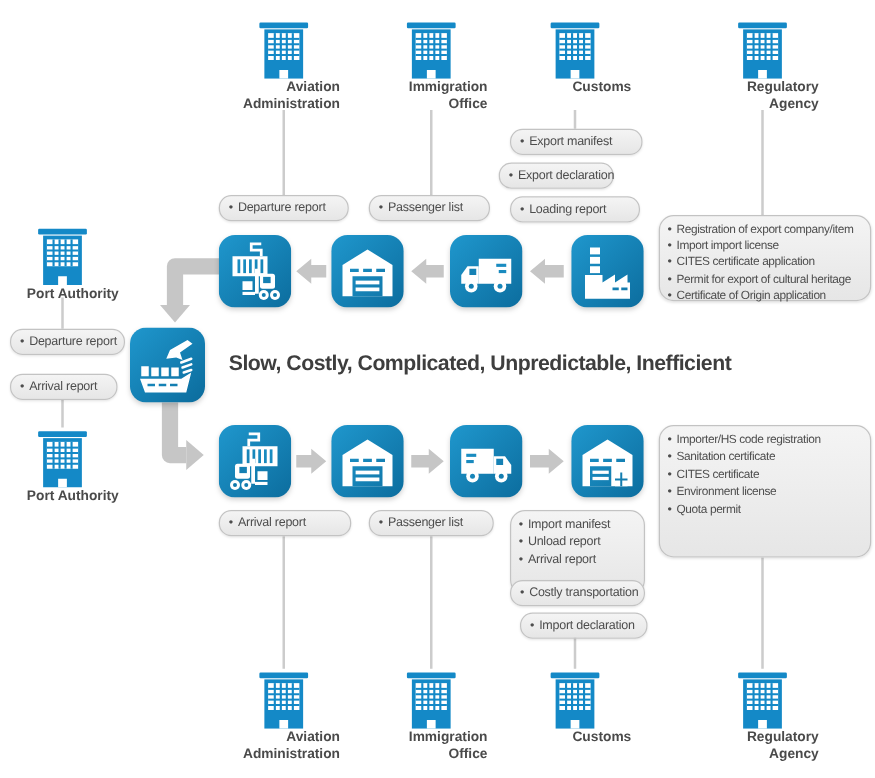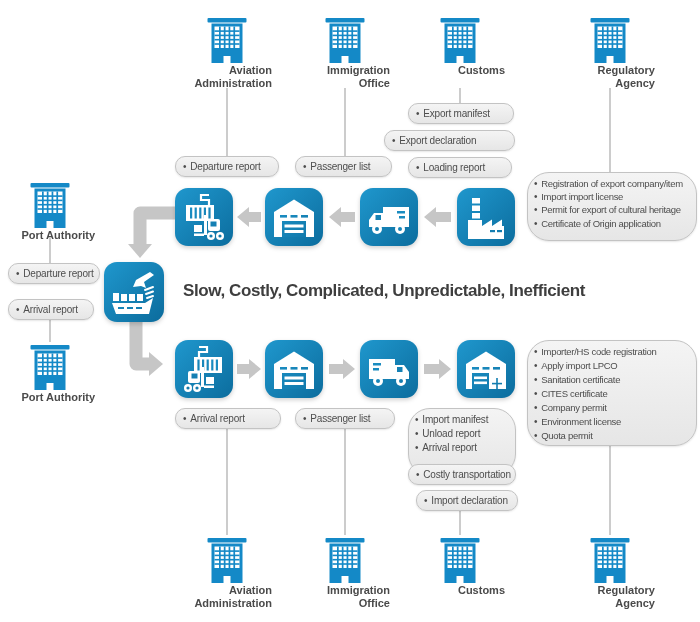--- a/index.html
+++ b/index.html
@@ -11,21 +11,21 @@
   .agency-label{margin-top:1px;font-size:11px;font-weight:700;color:#4a4a4a;line-height:12.5px;}
   
   .vline{position:absolute;width:2px;background:#cccccc;}
   
   .doc{position:absolute;height:21px;display:flex;align-items:center;
        background:linear-gradient(#f4f4f4,#e6e6e6);border:1.5px solid #c3c3c3;border-radius:10px;
        box-shadow:0 1px 2px rgba(0,0,0,.10);box-sizing:border-box;text-align:right;}
   .doc span{font-size:10px;letter-spacing:-0.2px;color:#4d4d4d;white-space:nowrap;padding-left:7px;}
   .doc span::before{content:"•";margin-right:4px;color:#4d4d4d;}
   .doc-multi{position:absolute;background:linear-gradient(#f4f4f4,#e6e6e6);
-       border:1.5px solid #c3c3c3;border-radius:22px;box-shadow:0 1px 2px rgba(0,0,0,.10);
+       border:1.5px solid #c3c3c3;border-radius:12px;box-shadow:0 1px 2px rgba(0,0,0,.10);
        box-sizing:border-box;padding:4px 5px 3px 6px;}
   .doc-multi ul{list-style:none;margin:0;padding:0;}
   .doc-multi li{font-size:9.5px;letter-spacing:-0.3px;color:#4d4d4d;line-height:13.2px;white-space:nowrap;}
   .doc-multi li span::before{content:"•";margin-right:4px;font-size:10px;}
   .doc-group li{font-size:10px;line-height:14px;letter-spacing:-0.2px;}
   
   .tile{position:absolute;width:58px;height:58px;filter:drop-shadow(0 2px 2px rgba(0,0,0,.18));}
   
   .headline{position:absolute;left:183px;top:281px;font-size:17px;font-weight:700;
             letter-spacing:-0.4px;color:#3e3e3e;white-space:nowrap;}
@@ -155,30 +155,31 @@
 
   <div class="doc" style="left:175px;top:156px;width:104px">
       <span>Departure report</span>
     </div>
   <div class="doc" style="left:295px;top:156px;width:97px">
       <span>Passenger list</span>
     </div>
   <div class="doc" style="left:408px;top:103px;width:106px">
       <span>Export manifest</span>
     </div>
-  <div class="doc" style="left:384px;top:130px;width:131px">
+  <div class="doc" style="left:399px;top:130px;width:92px">
       <span>Export declaration</span>
     </div>
   <div class="doc" style="left:408px;top:157px;width:104px">
       <span>Loading report</span>
     </div>
   <div class="doc-multi" style="left:527px;top:172px;width:170px;height:69px">
     <ul>
       <li><span>Registration of export company/item</span></li>
       <li><span>Import import license</span></li>
+      <li><span>CITES certificate application</span></li>
       <li><span>Permit for export of cultural heritage</span></li>
       <li><span>Certificate of Origin application</span></li>
     </ul>
   </div>
   <div class="doc" style="left:8px;top:263px;width:92px">
       <span>Departure report</span>
     </div>
   <div class="doc" style="left:8px;top:299px;width:86px">
       <span>Arrival report</span>
     </div>
@@ -198,24 +199,22 @@
   </div>
   <div class="doc" style="left:408px;top:464px;width:108px">
       <span>Costly transportation</span>
     </div>
   <div class="doc" style="left:416px;top:490px;width:102px">
       <span>Import declaration</span>
     </div>
   <div class="doc-multi" style="left:527px;top:340px;width:170px;height:106px">
     <ul style="line-height:0">
       <li style="line-height:14px"><span>Importer/HS code registration</span></li>
-      <li style="line-height:14px"><span>Apply import LPCO</span></li>
       <li style="line-height:14px"><span>Sanitation certificate</span></li>
       <li style="line-height:14px"><span>CITES certificate</span></li>
-      <li style="line-height:14px"><span>Company permit</span></li>
       <li style="line-height:14px"><span>Environment license</span></li>
       <li style="line-height:14px"><span>Quota permit</span></li>
     </ul>
   </div>
 
   <div class="headline">Slow, Costly, Complicated, Unpredictable, Inefficient</div>
 
   <svg class="tile" style="left:175px;top:188px" viewBox="0 0 58 58">
     <rect width="58" height="58" rx="13" fill="url(#tileg)"></rect>
     <g transform="translate(5,5)">

